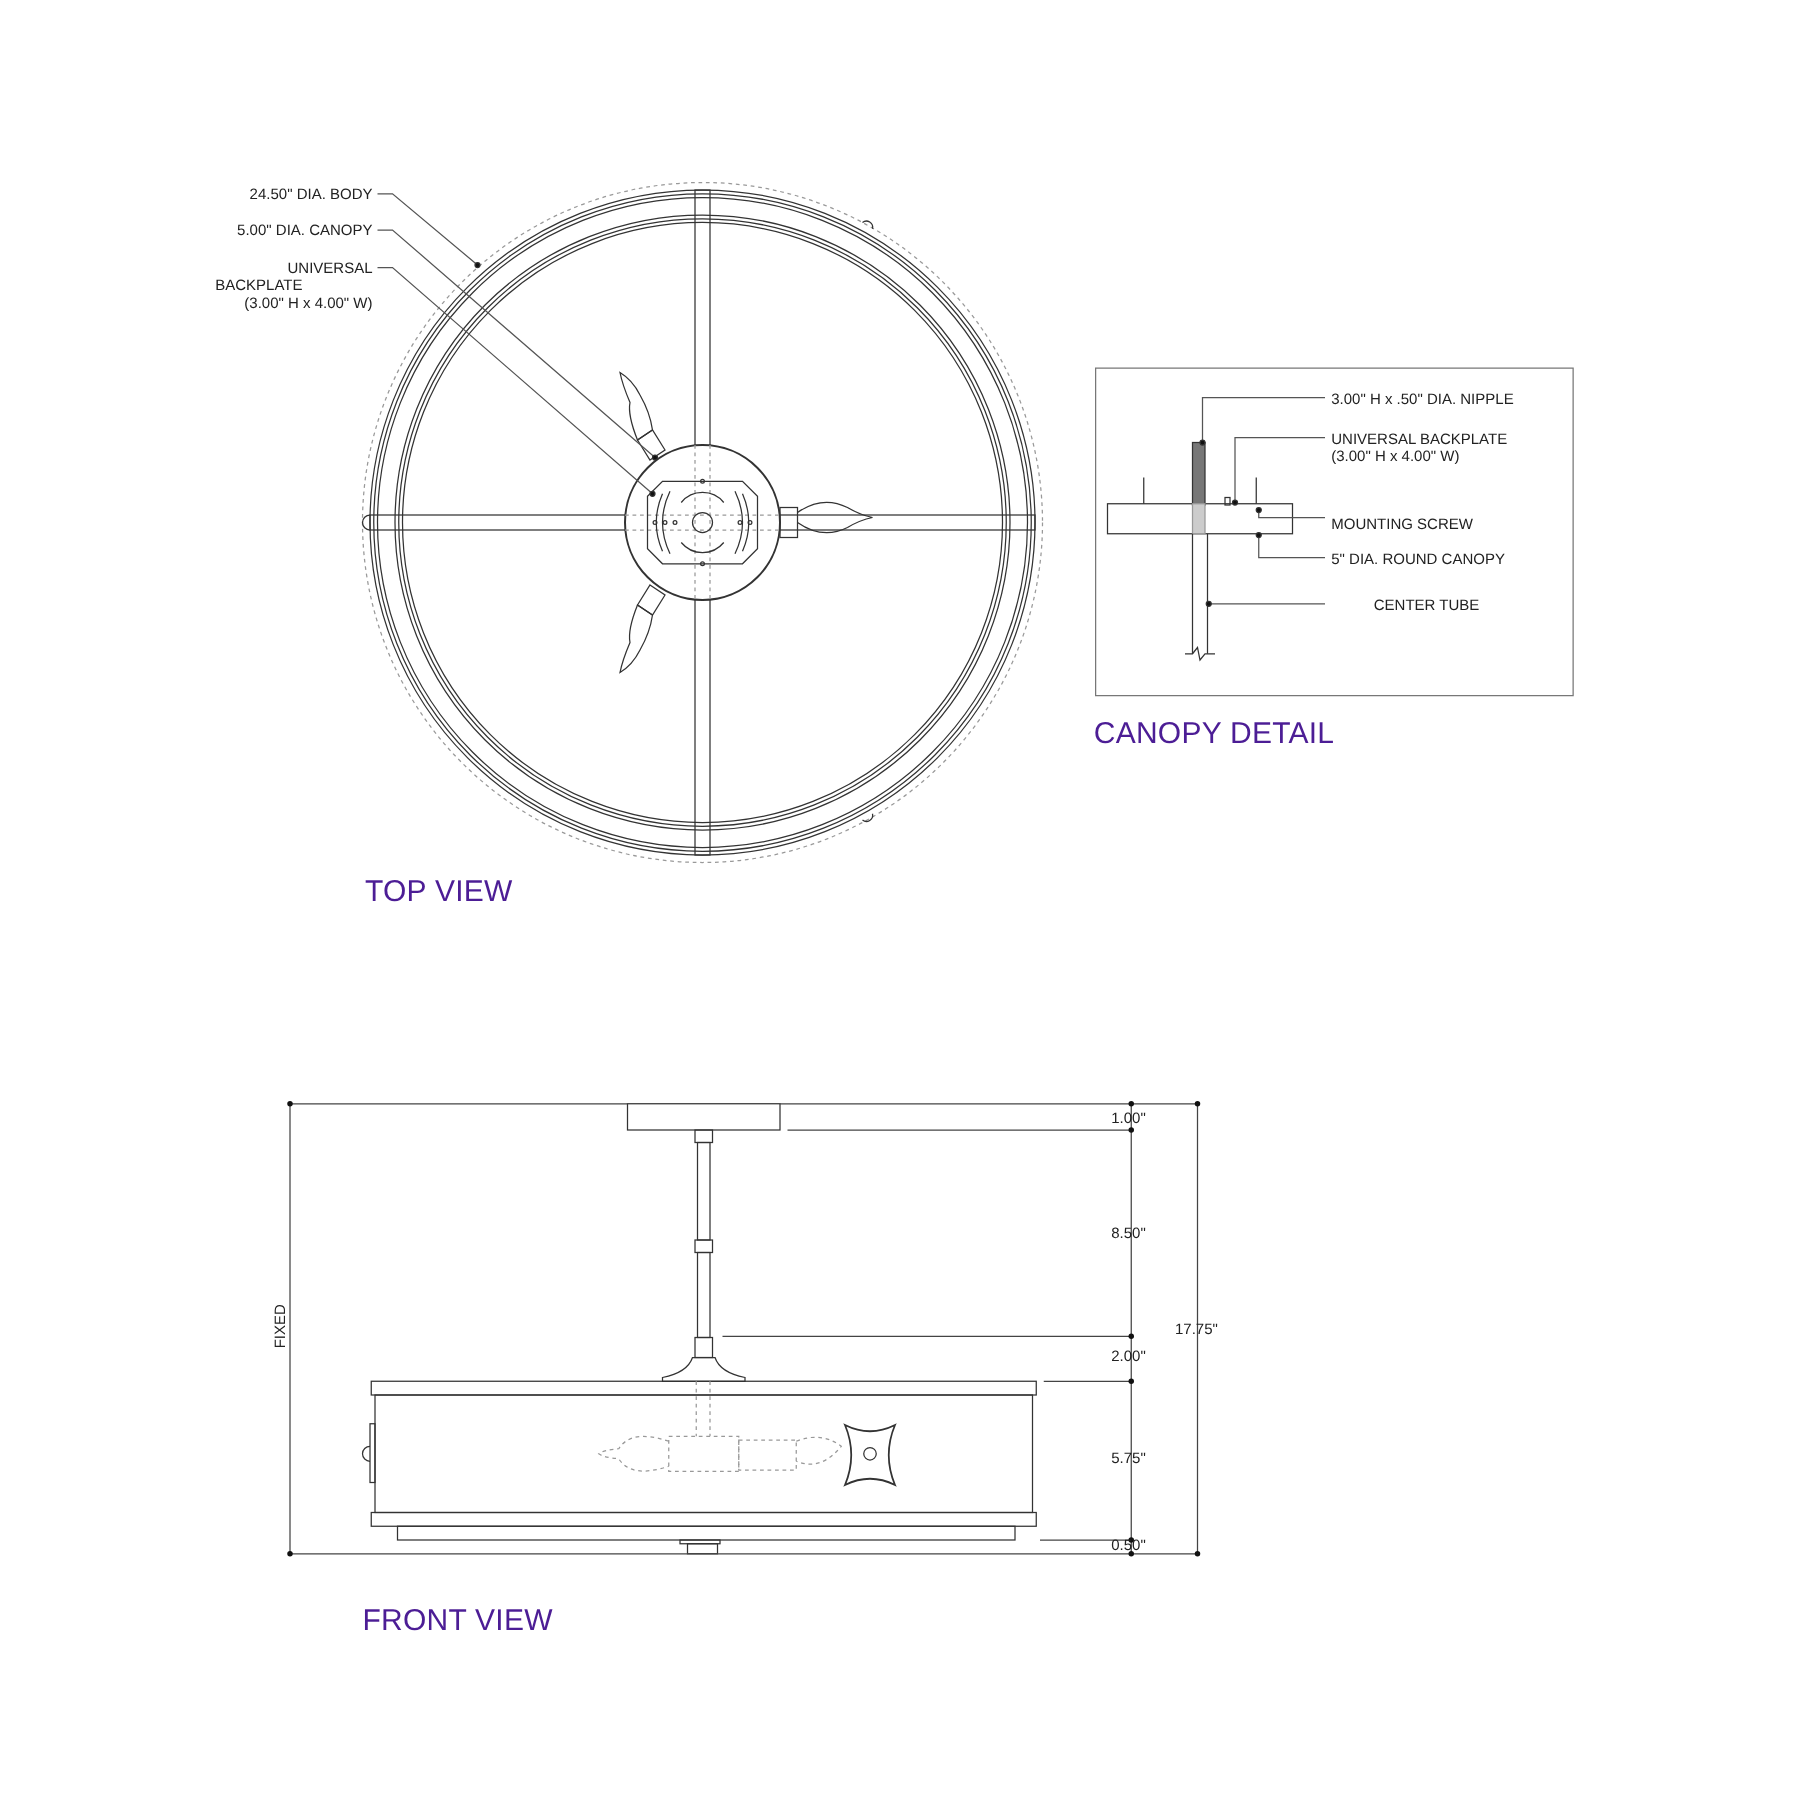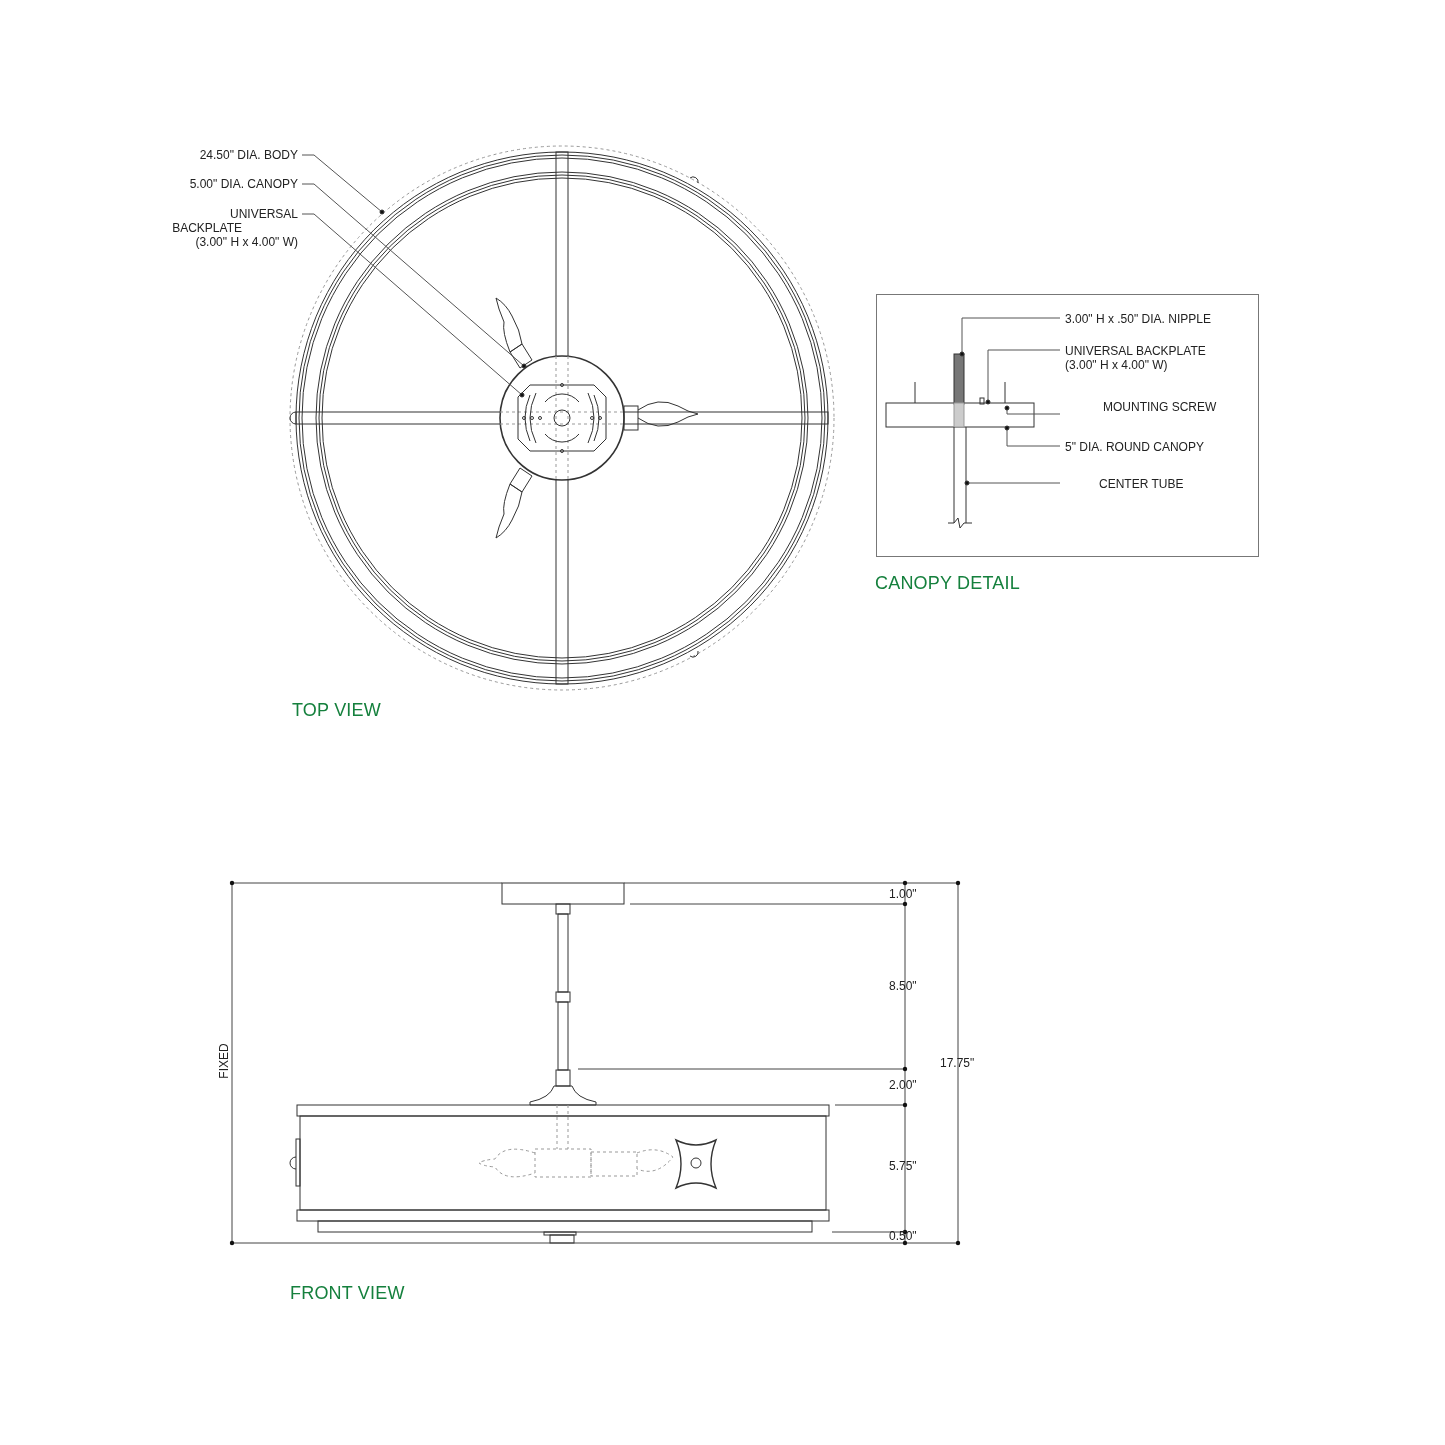--- a/index.html
+++ b/index.html
@@ -1,21 +1,21 @@
 <!DOCTYPE html>
 <html><head>
   <meta charset="utf-8">
   <style>
     html, body { margin: 0; padding: 0; background: #ffffff; }
     body { width: 1445px; height: 1445px; position: relative; overflow: hidden;
            font-family: "Liberation Sans", sans-serif; color: #222; }
     svg { position: absolute; left: 0; top: 0; }
     .lbl { position: absolute; font-size: 12px; line-height: 14px; color: #222; white-space: nowrap; }
     .lbl.r { text-align: right; }
-    .title { position: absolute; font-size: 18px; color: #15803d; letter-spacing: 0.2px; }
+    .title { position: absolute; font-size: 24px; color: #4c1d95; letter-spacing: 0.2px; }
     .dim { position: absolute; font-size: 12px; color: #222; }
     .vert { position: absolute; font-size: 12px; color: #222; transform: rotate(-90deg); transform-origin: center; }
     .box { position: absolute; border: 1px solid #777; }
   </style>
 </head>
 <body>
 
 <svg width="1445" height="1445" viewBox="0 0 1445 1445">
 
   <g fill="none" stroke="#333" stroke-width="1">
@@ -161,21 +161,21 @@
 <div class="lbl r" style="right:1147px; top:177px;">5.00" DIA. CANOPY</div>
 <div class="lbl r" style="right:1147px; top:207px;margin-left:24px;">UNIVERSAL</div>
 <div class="lbl r" style="right:1203px; top:221px;">BACKPLATE</div>
 <div class="lbl r" style="right:1147px; top:235px;">(3.00" H x 4.00" W)</div>
 <div class="title" style="left:292px; top:700px;">TOP VIEW</div>
 
 <div class="box" style="left:876px; top:294px; width:381px; height:261px;"></div>
 <div class="lbl" style="left:1065px; top:312px;">3.00" H x .50" DIA. NIPPLE</div>
 <div class="lbl" style="left:1065px; top:344px;text-align:center;">UNIVERSAL  BACKPLATE</div>
 <div class="lbl" style="left:1065px; top:358px;">(3.00" H x 4.00" W)</div>
-<div class="lbl" style="left:1065px; top:400px;margin-left:38px;">MOUNTING SCREW</div>
+<div class="lbl" style="left:1065px; top:412px;">MOUNTING SCREW</div>
 <div class="lbl" style="left:1065px; top:440px;">5"  DIA. ROUND CANOPY</div>
 <div class="lbl" style="left:1099px; top:477px;text-align:center;">CENTER TUBE</div>
 <div class="title" style="left:875px; top:573px;">CANOPY DETAIL</div>
 
 <div class="dim" style="left:889px; top:887px;">1.00"</div>
 <div class="dim" style="left:889px; top:979px;">8.50"</div>
 <div class="dim" style="left:889px; top:1078px;">2.00"</div>
 <div class="dim" style="left:889px; top:1159px;">5.75"</div>
 <div class="dim" style="left:889px; top:1229px;">0.50"</div>
 <div class="dim" style="left:940px; top:1056px;">17.75"</div>

